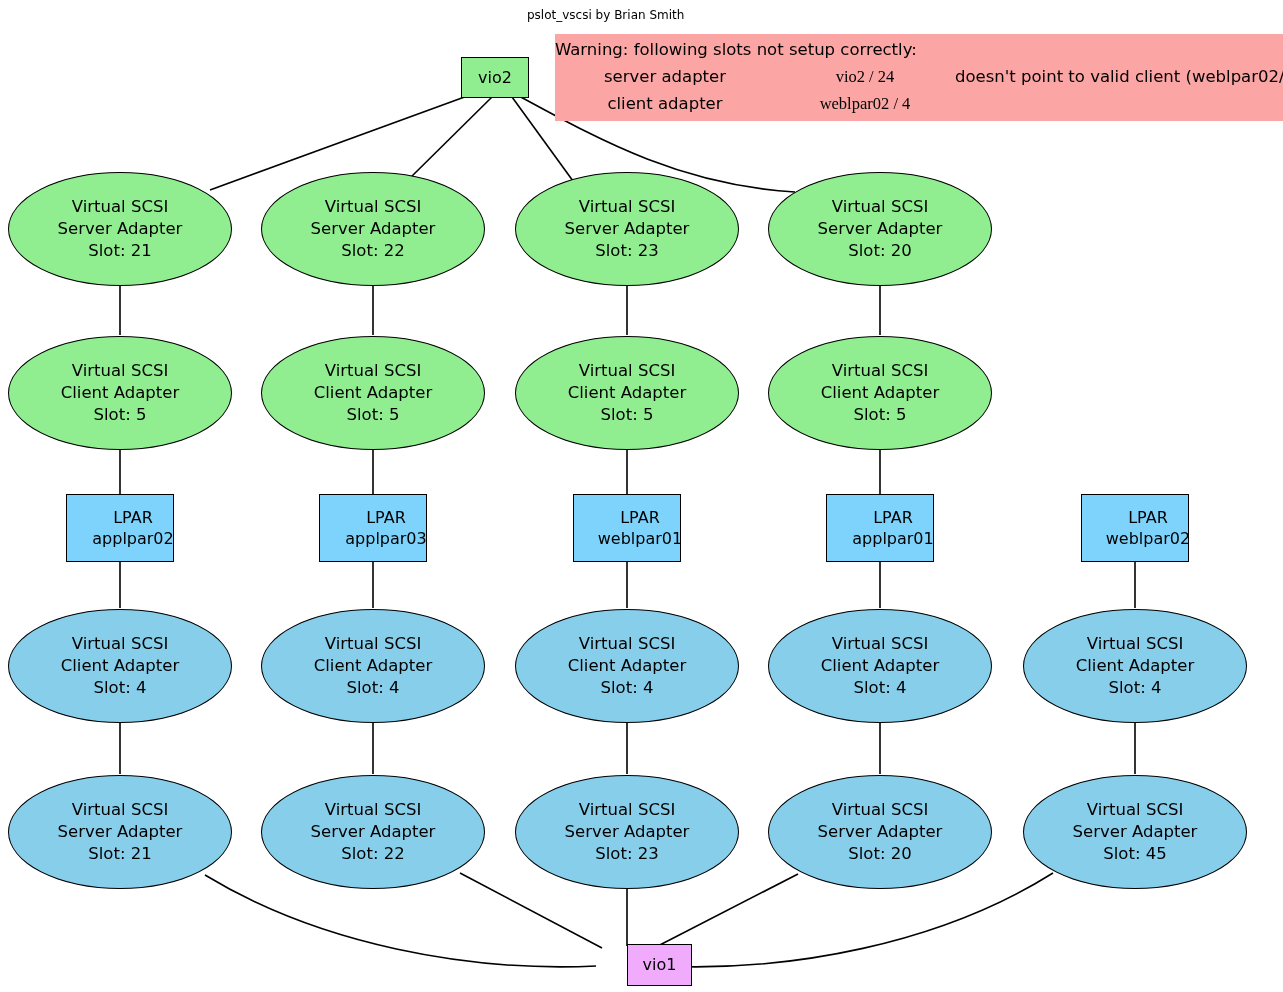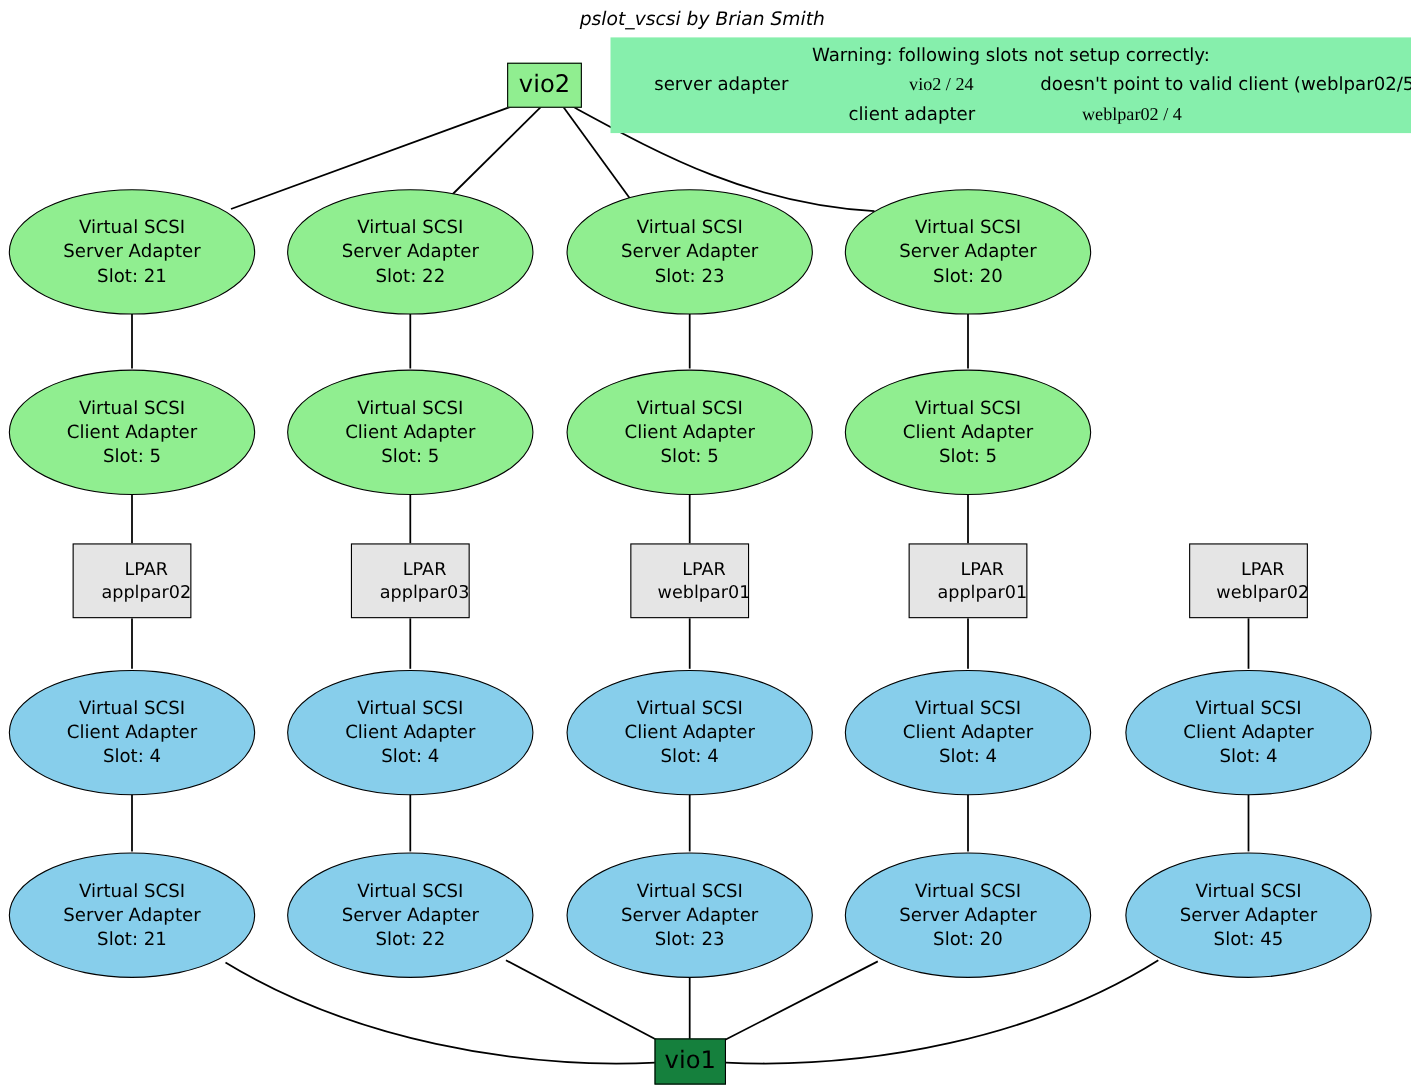--- a/index.html
+++ b/index.html
@@ -17,31 +17,31 @@
   .node{position:absolute;box-sizing:border-box;display:flex;flex-direction:column;
         align-items:center;justify-content:center;text-align:center;line-height:1.32;}
 
   .ellipse{border-radius:50%;border:1px solid #000000;}
   .ellipse.green{background:#90ee90;}
   .ellipse.blue{background:#87ceeb;}
   .ellipse .ln{font-size:16.5px;text-align:right;}
 
   .vbox{border:1px solid #000000;}
   .vbox.green{background:#90ee90;}
-  .vbox.blue{background:#15803d;}
-  .vbox .ln{font-size:22px;}
-
-  .lpar{background:#e5e5e5;border:1px solid #000000;padding-left:26px;}
+  .vbox.blue{background:#f0abfc;margin-left:32px;}
+  .vbox .ln{font-size:16px;}
+
+  .lpar{background:#7dd3fc;border:1px solid #000000;padding-left:26px;}
   .lpar .ln{font-size:16px;}
 
-  #title{position:absolute;left:527px;top:8px;font-size:17px;white-space:nowrap;font-style:italic;}
+  #title{position:absolute;left:527px;top:8px;font-size:12px;white-space:nowrap;}
 
   #warning{position:absolute;left:555px;top:34px;width:728px;height:87px;
-           background:#86efac;box-sizing:border-box;
-           display:flex;flex-direction:column;align-items:center;justify-content:center;}
+           background:#fca5a5;box-sizing:border-box;
+           display:flex;flex-direction:column;align-items:flex-start;justify-content:center;}
   #warning .wline{font-size:16.5px;white-space:nowrap;line-height:1.62;}
   #warning .wline.head{text-align:center;}
   #warning .wrow{display:flex;flex-direction:row;align-items:baseline;white-space:nowrap;}
   #warning .c1{display:inline-block;width:220px;text-align:center;}
   #warning .c2{display:inline-block;width:180px;text-align:center;font-family:Liberation Serif, serif;}
   #warning .c3{display:inline-block;text-align:left;}
 </style>
 </head>
 <body>
 

